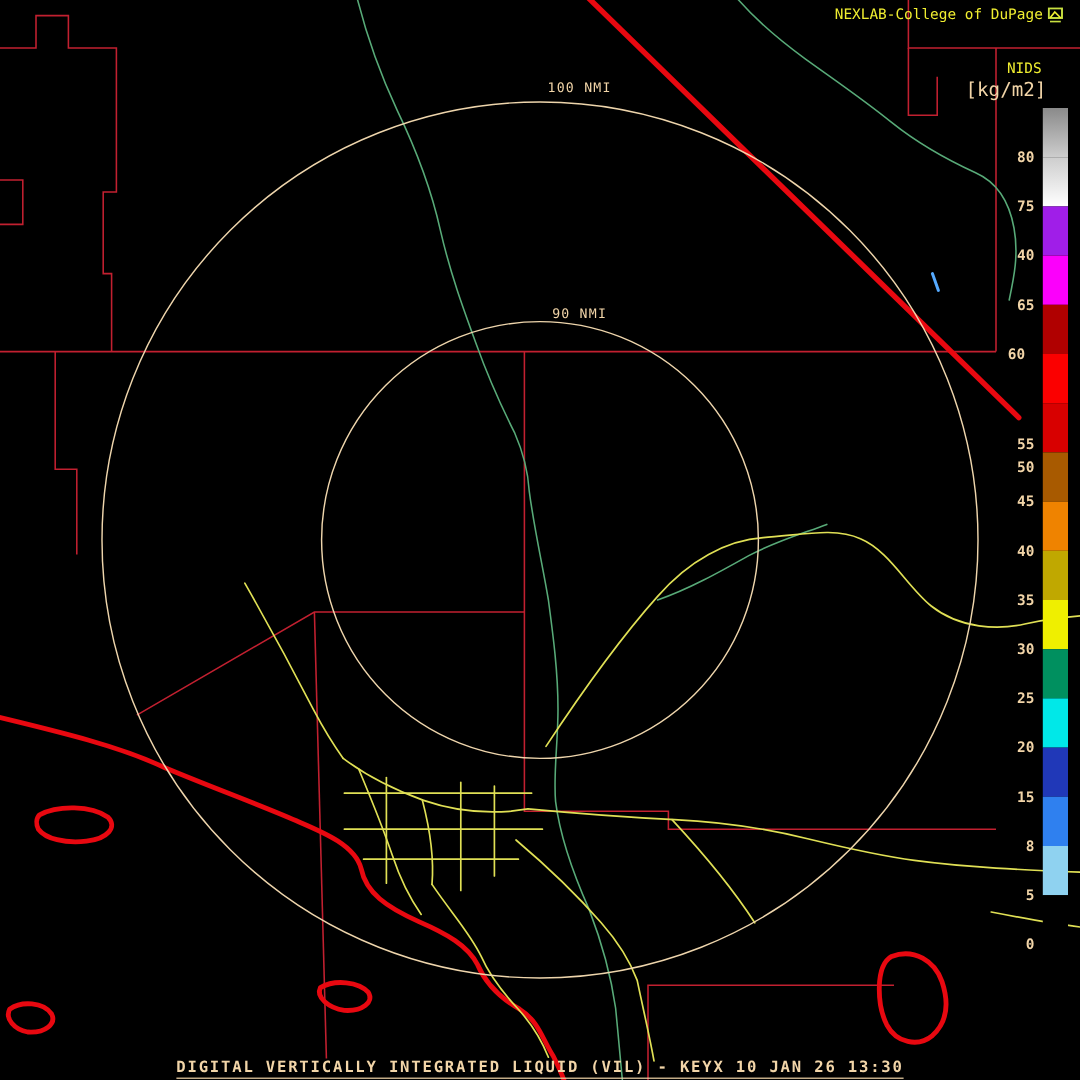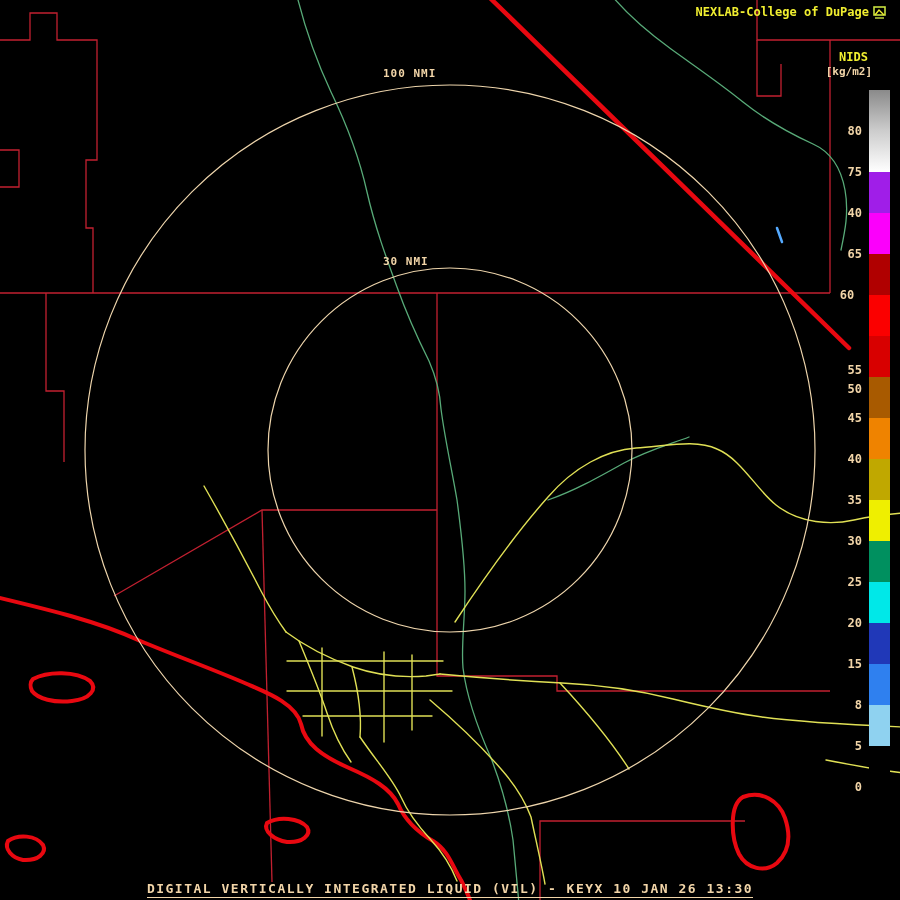--- a/index.html
+++ b/index.html
@@ -9,25 +9,25 @@
     font-family:"DejaVu Sans Mono","Liberation Mono",monospace;
   }
   svg{position:absolute;top:0;left:0;}
   .county{stroke:var(--county-line);stroke-width:1.3;fill:none;}
   .stateline{stroke:var(--state-line);stroke-width:4.5;fill:none;stroke-linecap:round;}
   .coast{stroke:var(--coastline);stroke-width:4;fill:none;stroke-linecap:round;stroke-linejoin:round;}
   .road{stroke:var(--road);stroke-width:1.4;fill:none;stroke-linecap:round;}
   .river{stroke:var(--river);stroke-width:1.3;fill:none;stroke-linecap:round;}
   .lake{stroke:#55aaff;stroke-width:2.5;fill:none;stroke-linecap:round;}
   .ring{stroke:var(--range-ring);stroke-width:1.2;fill:none;}
-  .overlay-text{position:absolute;font-weight:bold;white-space:pre;padding-left:33px;}
+  .overlay-text{position:absolute;font-weight:normal;white-space:pre;padding-left:33px;}
   .brand{top:5px;right:14px;color:var(--text-yellow);font-size:12px;display:flex;align-items:center;gap:4px;}
   .cb-title{top:50px;right:32px;color:var(--text-yellow);font-size:12px;}
-  .cb-units{top:65px;right:28px;color:var(--text-tan);font-size:11px;}
-  .ring-label{left:350px;width:200px;color:var(--text-tan);font-size:11px;letter-spacing:1px;}
+  .cb-units{top:65px;right:28px;color:var(--text-tan);font-size:16px;}
+  .ring-label{left:350px;width:200px;text-align:center;color:var(--text-tan);font-size:11px;letter-spacing:1px;}
   .ring-label.outer{top:67px;}
   .ring-label.inner{top:255px;}
   .colorbar-segs{position:absolute;top:90px;right:10px;width:21px;}
   .cb-seg{width:21px;height:41px;}
   .colorbar-ticks{position:absolute;top:0;right:38px;width:30px;height:780px;pointer-events:none;}
   .cb-tick{position:absolute;right:0;transform:translateY(-50%);color:var(--text-tan);
     font-size:12px;font-weight:bold;text-align:right;width:30px;}
   .statusbar{position:absolute;bottom:3px;left:0;width:100%;text-align:center;}
   .statusbar span{color:var(--text-tan);font-size:13px;font-weight:bold;letter-spacing:1.5px;
     border-bottom:1px solid var(--text-tan);padding-bottom:1px;}
@@ -105,21 +105,21 @@
       <rect x="1" y="1" width="11" height="8" fill="none" stroke="#c8e040" stroke-width="1.6"></rect>
       <path d="M2,9 L6,4 L11,9" fill="none" stroke="#f0ee30" stroke-width="1.4"></path>
       <line x1="2" y1="12" x2="11" y2="12" stroke="#c8e040" stroke-width="1.4"></line>
     </svg>
   </div>
 
   <div class="overlay-text cb-title">NIDS</div>
   <div class="overlay-text cb-units">[kg/m2]</div>
 
   <div class="overlay-text ring-label outer">100 NMI</div>
-  <div class="overlay-text ring-label inner">30 NMI</div>
+  <div class="overlay-text ring-label inner">90 NMI</div>
 
   <div class="colorbar-segs">
       <div class="cb-seg" style="background: linear-gradient(rgb(138, 138, 138), rgb(205, 205, 205));"></div>
       <div class="cb-seg" style="background: linear-gradient(rgb(205, 205, 205), rgb(255, 255, 255));"></div>
       <div class="cb-seg" style="background: rgb(160, 30, 232);"></div>
       <div class="cb-seg" style="background: rgb(251, 0, 251);"></div>
       <div class="cb-seg" style="background: rgb(176, 0, 0);"></div>
       <div class="cb-seg" style="background: rgb(251, 0, 0);"></div>
       <div class="cb-seg" style="background: rgb(216, 0, 0);"></div>
       <div class="cb-seg" style="background: rgb(168, 90, 0);"></div>

